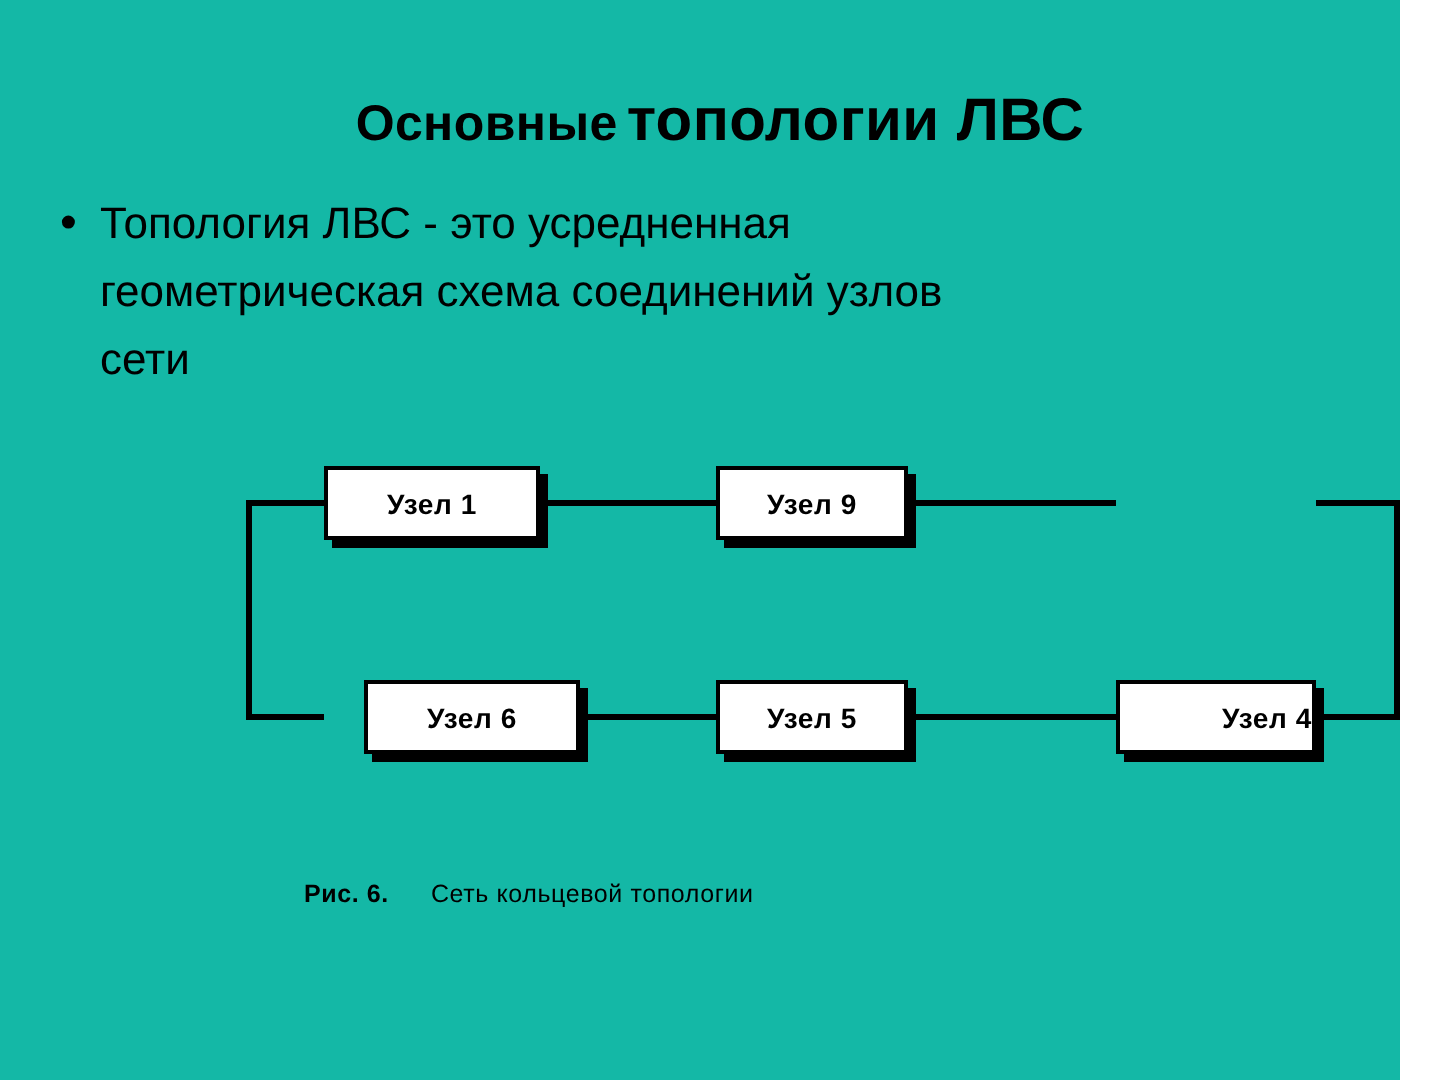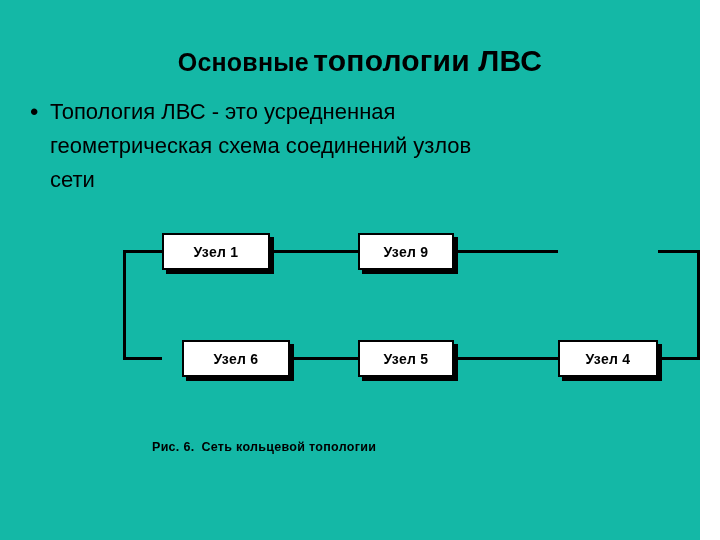--- a/index.html
+++ b/index.html
@@ -101,22 +101,22 @@
     left: 152px;
     top: 440px;
     white-space: nowrap;
     font-size: 12.5px;
     letter-spacing: 0.3px;
   }
   #caption-num {
     font-weight: bold;
   }
   #caption-text {
-    font-weight: bold;
-    margin-left: 7px;
+    font-weight: normal;
+    margin-left: 21px;
   }
 </style>
 </head>
 <body>
 
 <div id="slide">
 
   <div id="title-block">
     <span id="title-small">Основные</span><span>&nbsp;</span><span id="title-large">топологии ЛВС</span>
   </div>
@@ -144,21 +144,21 @@
       </div>
       <div class="node-box" style="left: 346px; top: 233px; width: 96px; height: 37px;">
         <span class="node-label">Узел 9</span>
       </div>
       <div class="node-box" style="left: 150px; top: 340px; width: 108px; height: 37px; margin-left: 20px;">
         <span class="node-label">Узел 6</span>
       </div>
       <div class="node-box" style="left: 346px; top: 340px; width: 96px; height: 37px;">
         <span class="node-label">Узел 5</span>
       </div>
-      <div class="node-box" style="left: 546px; top: 340px; width: 100px; height: 37px;">
+      <div class="node-box" style="left: 546px; top: 340px; width: 100px; height: 37px; justify-content: flex-end;">
         <span class="node-label">Узел 4</span>
       </div>
     </div>
 
   <div id="caption">
     <span id="caption-num">Рис. 6.</span><span id="caption-text">Сеть кольцевой топологии</span>
   </div>
 
 </div>
 

